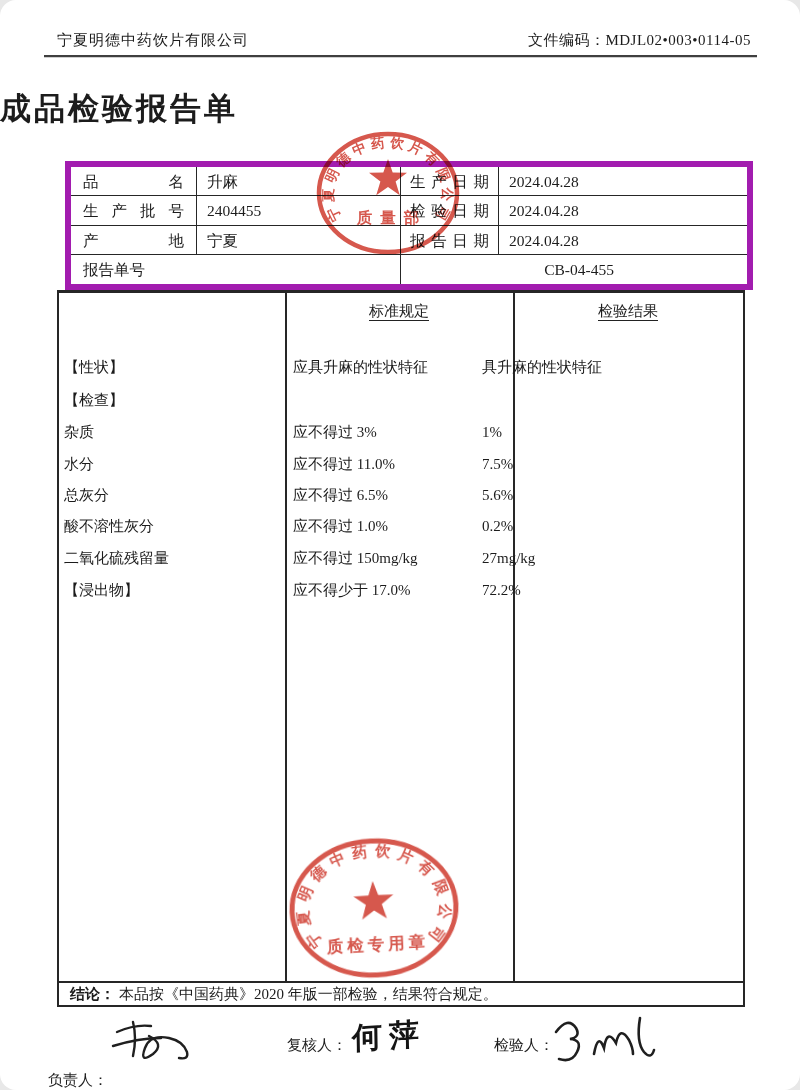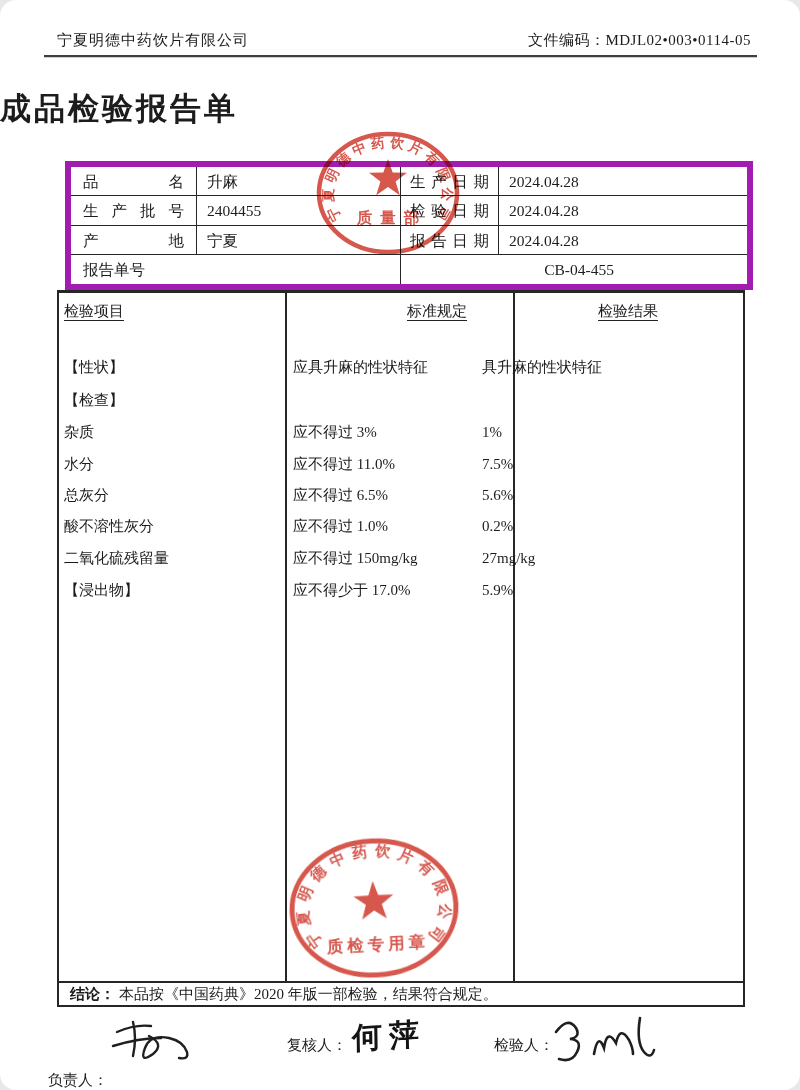--- a/index.html
+++ b/index.html
@@ -31,21 +31,21 @@
   .span2a{grid-column:1 / 3;}
   .span2b{grid-column:3 / 5;text-align:center;}
   
   .main-table{position:absolute;left:57px;top:290px;width:688px;height:691px;
     border:2px solid #262626;border-top:3px solid #262626;border-bottom:none;
     box-sizing:border-box;font-size:15px;}
   .vline{position:absolute;top:0;bottom:0;width:1.5px;background:#262626;}
   .vl1{left:226px;} .vl2{left:454px;}
   .mh{position:absolute;top:9px;line-height:18px;}
   .mh-item{left:0;width:226px;padding-left:5px;box-sizing:border-box;}
-  .mh-std{left:226px;width:228px;text-align:center;margin-left:38px;}
+  .mh-std{left:226px;width:228px;text-align:center;}
   .mh-res{left:454px;right:0;text-align:center;}
   .uh{border-bottom:1px solid #222;padding-bottom:1px;}
   .trow{position:absolute;left:0;width:100%;height:22px;line-height:22px;display:flex;white-space:nowrap;}
   .tc1{width:226px;padding-left:5px;box-sizing:border-box;}
   .tc2{width:188px;padding-left:8px;box-sizing:border-box;}
   .tc3{flex:1;padding-left:9px;}
   
   .conclusion{position:absolute;left:57px;top:981px;width:688px;height:26px;
     border:2px solid #262626;box-sizing:border-box;display:flex;align-items:center;
     padding-left:11px;font-size:15px;white-space:nowrap;}
@@ -92,21 +92,20 @@
     <div class="cell c-bb val">2024.04.28</div>
 
     <div class="cell c-br lblplain span2a">报告单号</div>
     <div class="cell val span2b">CB-04-455</div>
   </div>
 
   <div class="main-table">
     <div class="vline vl1"></div>
     <div class="vline vl2"></div>
 
-    <div class="mh mh-item"><span class="uh">检验项目</span></div>
     <div class="mh mh-std"><span class="uh">标准规定</span></div>
     <div class="mh mh-res"><span class="uh">检验结果</span></div>
 
     <div class="trow" style="top:63px">
       <div class="tc1">【性状】</div>
       <div class="tc2">应具升麻的性状特征</div>
       <div class="tc3">具升麻的性状特征</div>
     </div>
     <div class="trow" style="top:96px">
       <div class="tc1">【检查】</div>
@@ -134,21 +133,21 @@
       <div class="tc3">0.2%</div>
     </div>
     <div class="trow" style="top:254px">
       <div class="tc1">二氧化硫残留量</div>
       <div class="tc2">应不得过 150mg/kg</div>
       <div class="tc3">27mg/kg</div>
     </div>
     <div class="trow" style="top:286px">
       <div class="tc1">【浸出物】</div>
       <div class="tc2">应不得少于 17.0%</div>
-      <div class="tc3">5.9%</div>
+      <div class="tc3">72.2%</div>
     </div>
   </div>
 
   <div class="conclusion">
     <span class="c-lab">结论：</span>
     <span>本品按《中国药典》2020 年版一部检验，结果符合规定。</span>
   </div>
 
   <div class="sig-label sl-resp">负责人：</div>
   <svg class="sig-svg sig1" width="100" height="58" viewBox="0 0 100 58">

